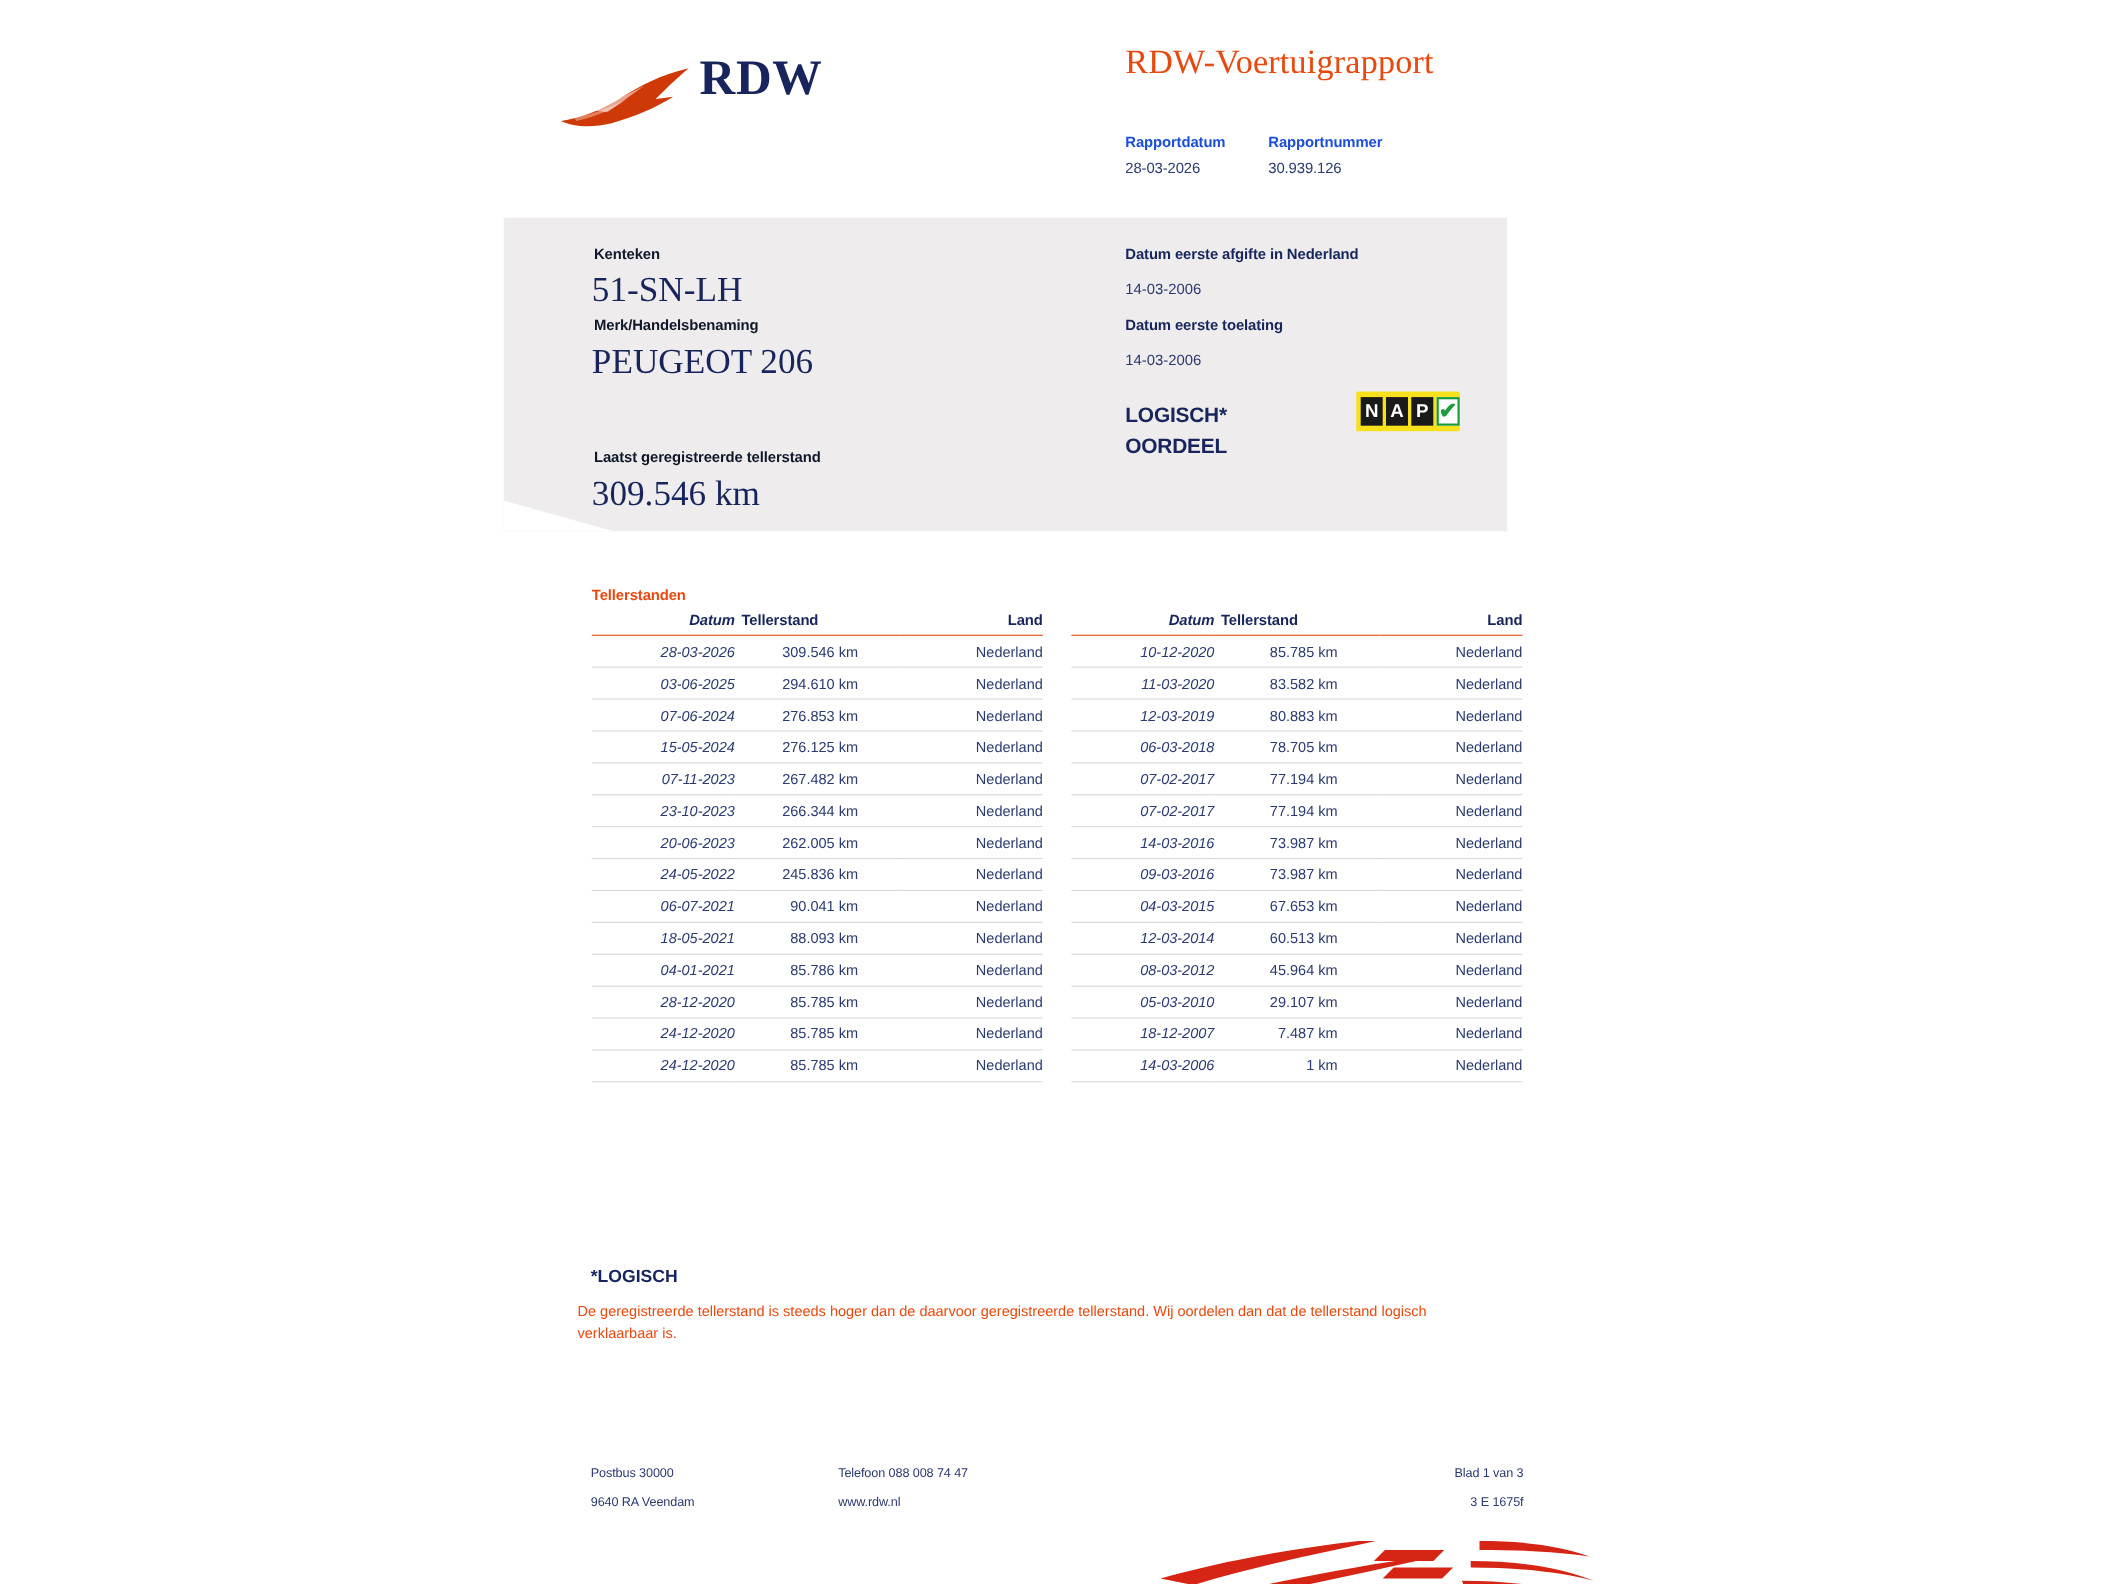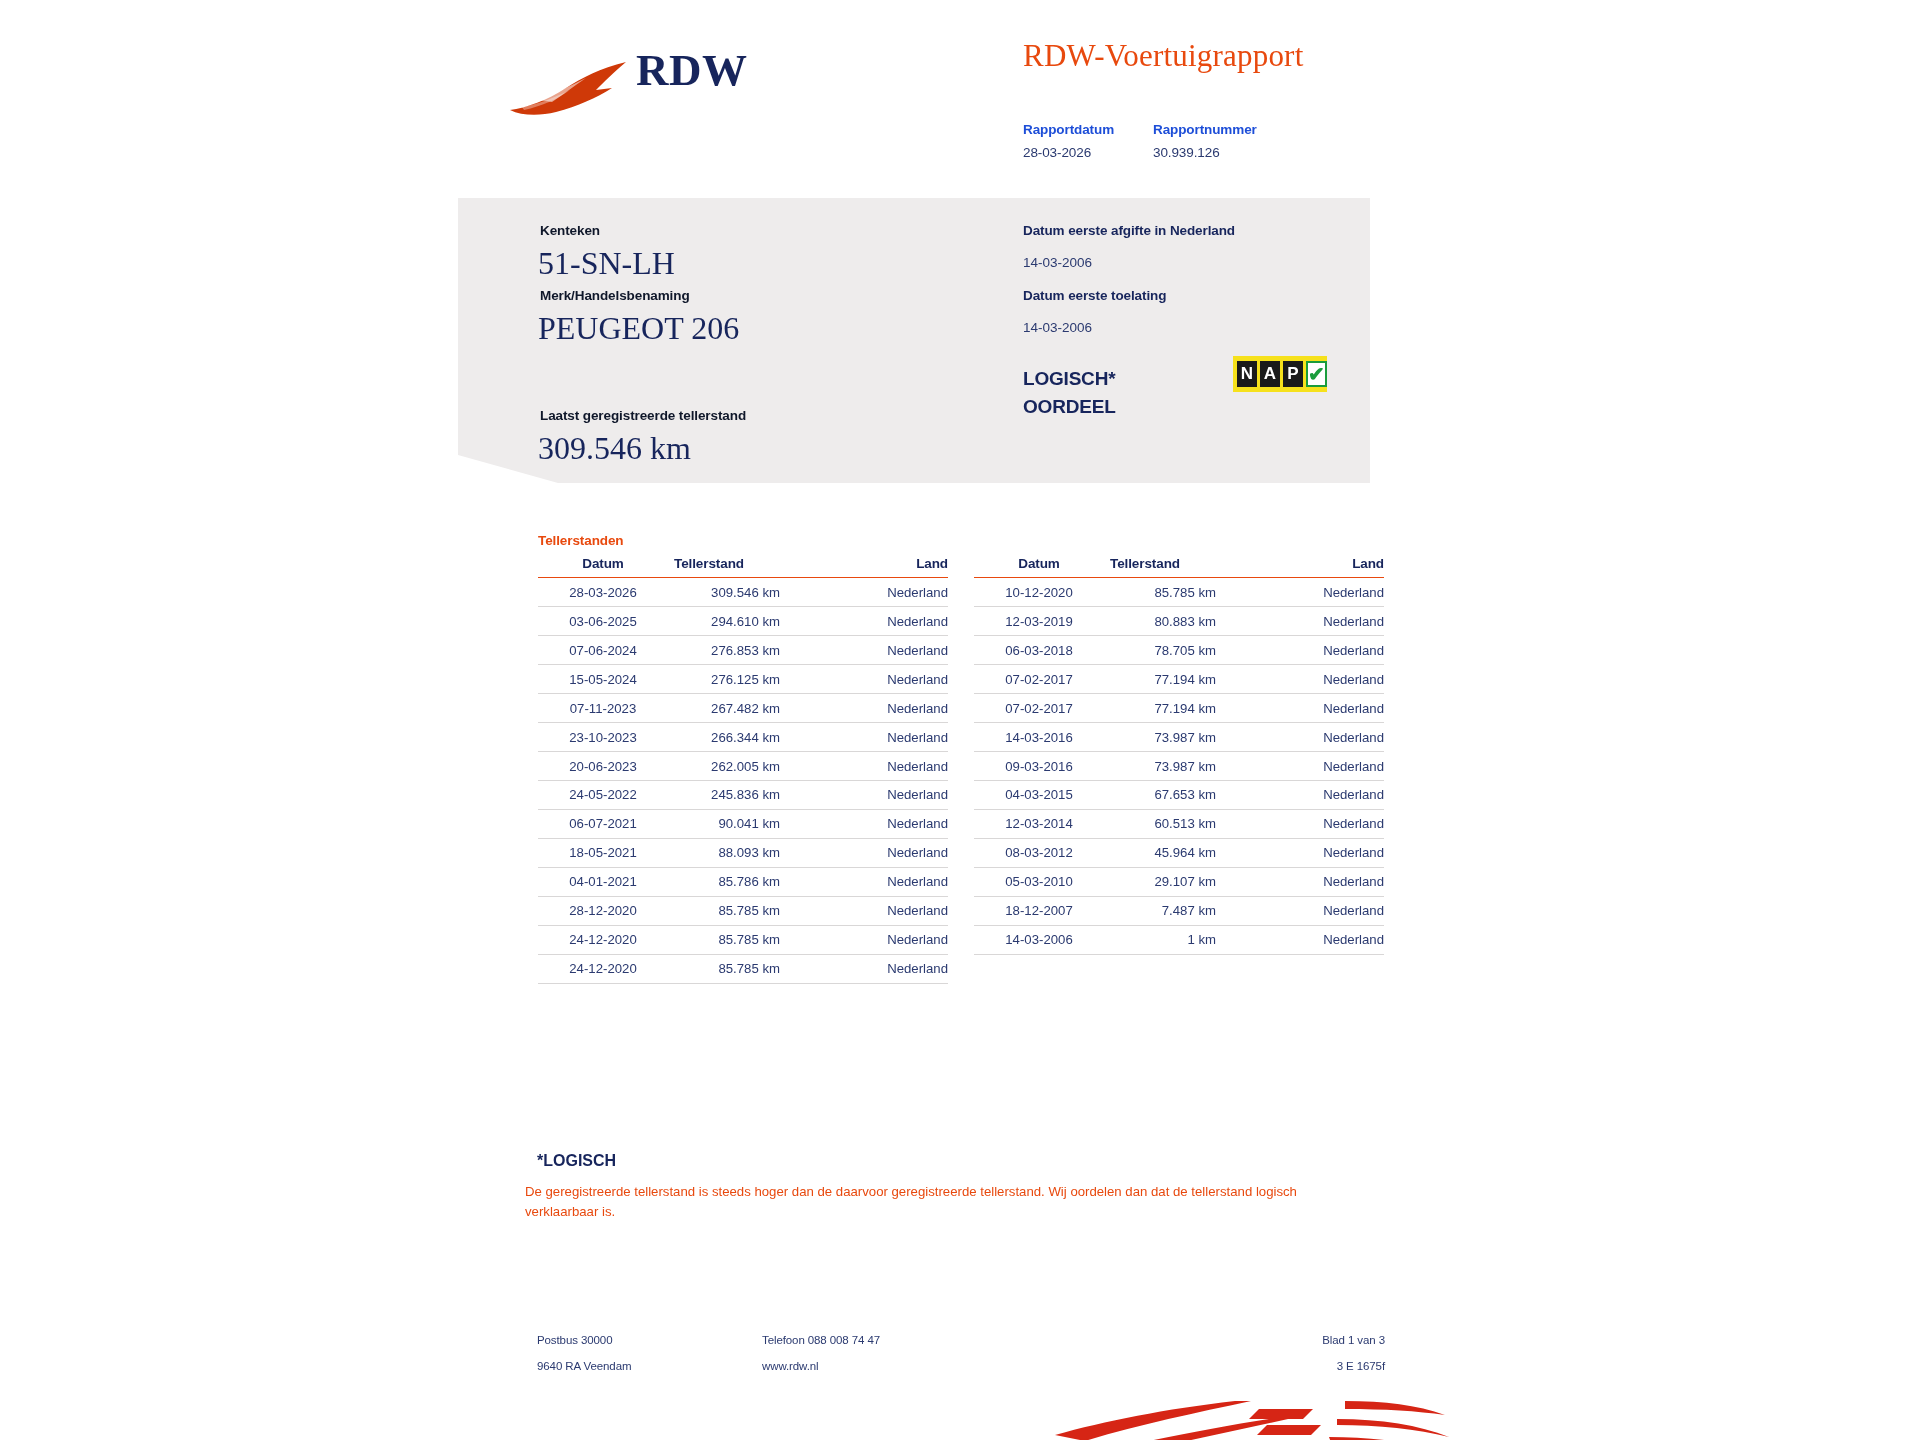--- a/index.html
+++ b/index.html
@@ -129,21 +129,21 @@
     text-align: left; padding: 0 0 6px 0;
     letter-spacing: -0.1px;
   }
   .tbl thead tr { border-bottom: 1.6px solid #e8490e; }
   .tbl td {
     font-size: 13.2px; color: #2b3a70;
     padding: 6.6px 0 6.4px 0;
     border-bottom: 1px solid #d9d7d7;
     white-space: nowrap;
   }
-  .tbl .c-datum { width: 130px; text-align: center; }
+  .tbl .c-datum { width: 130px; text-align: right; font-style: italic; }
   .tbl .c-stand { width: 150px; text-align: right; padding-right: 38px; }
   .tbl th.c-stand { text-align: left; padding-right: 0; padding-left: 6px; }
   .tbl .c-land { text-align: right; }
   .tbl tbody tr:last-child td { border-bottom: 1px solid #d9d7d7; }
 
   
   .fn-title {
     position: absolute; left: 537px; top: 1152px;
     font-size: 16px; font-weight: 700; color: #17255c;
   }
@@ -325,20 +325,25 @@
         <tr>
           <th class="c-datum">Datum</th>
           <th class="c-stand">Tellerstand</th>
           <th class="c-land">Land</th>
         </tr>
       </thead>
       <tbody>
           <tr>
             <td class="c-datum">10-12-2020</td>
             <td class="c-stand">85.785 km</td>
+            <td class="c-land">Nederland</td>
+          </tr>
+          <tr>
+            <td class="c-datum">11-03-2020</td>
+            <td class="c-stand">83.582 km</td>
             <td class="c-land">Nederland</td>
           </tr>
           <tr>
             <td class="c-datum">12-03-2019</td>
             <td class="c-stand">80.883 km</td>
             <td class="c-land">Nederland</td>
           </tr>
           <tr>
             <td class="c-datum">06-03-2018</td>
             <td class="c-stand">78.705 km</td>

